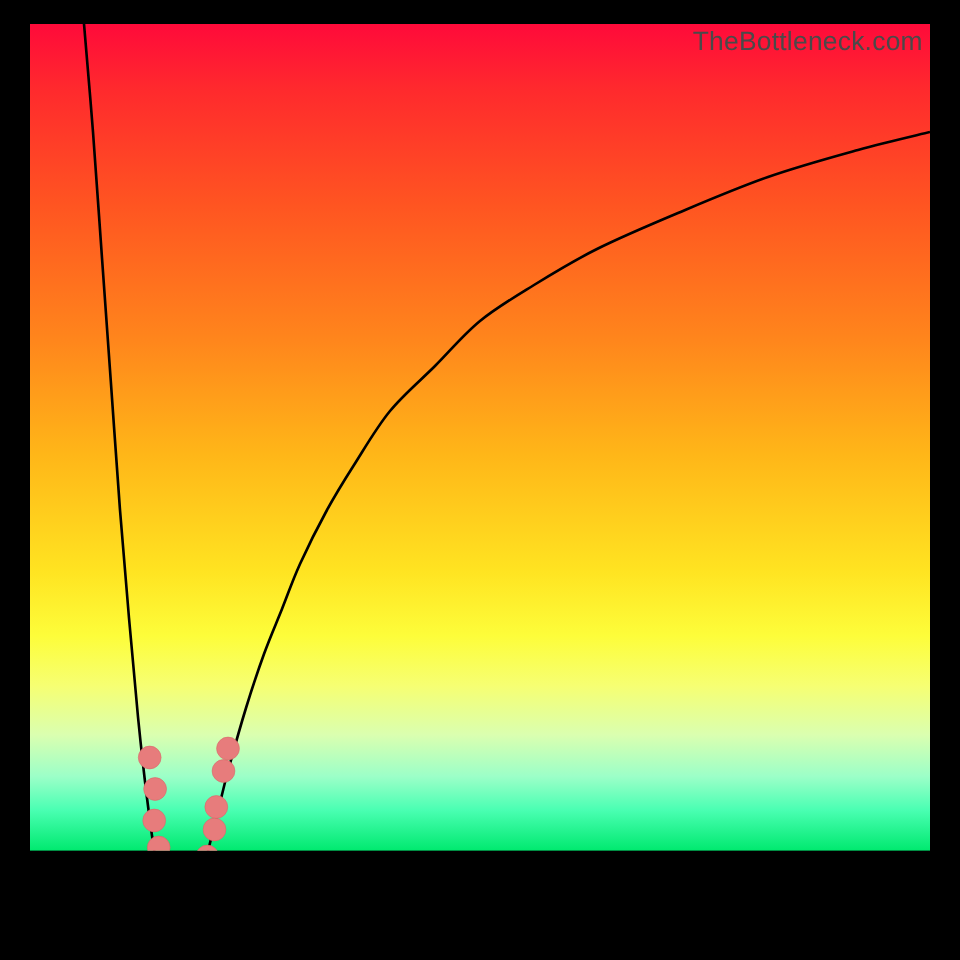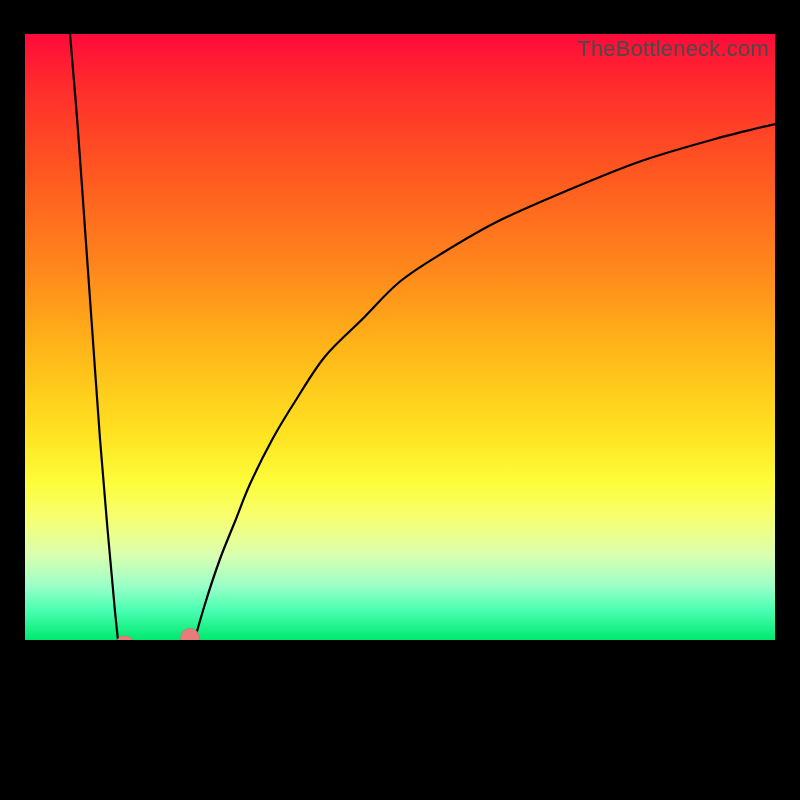--- a/index.html
+++ b/index.html
@@ -12,23 +12,23 @@
   }
   .frame {
     width: 800px;
     height: 800px;
     background: #000;
     position: relative;
   }
   .plot-area {
     position: absolute;
     left: 25px;
-    top: 34px;
+    top: 20px;
     width: 750px;
-    height: 606px;
+    height: 689px;
     overflow: hidden;
   }
   .gradient-bg {
     position: absolute;
     inset: 0;
     background: linear-gradient(to bottom,
       #ff0a3a 0%,
       #ff2a2d 8%,
       #ff5521 22%,
       #ff851c 38%,

